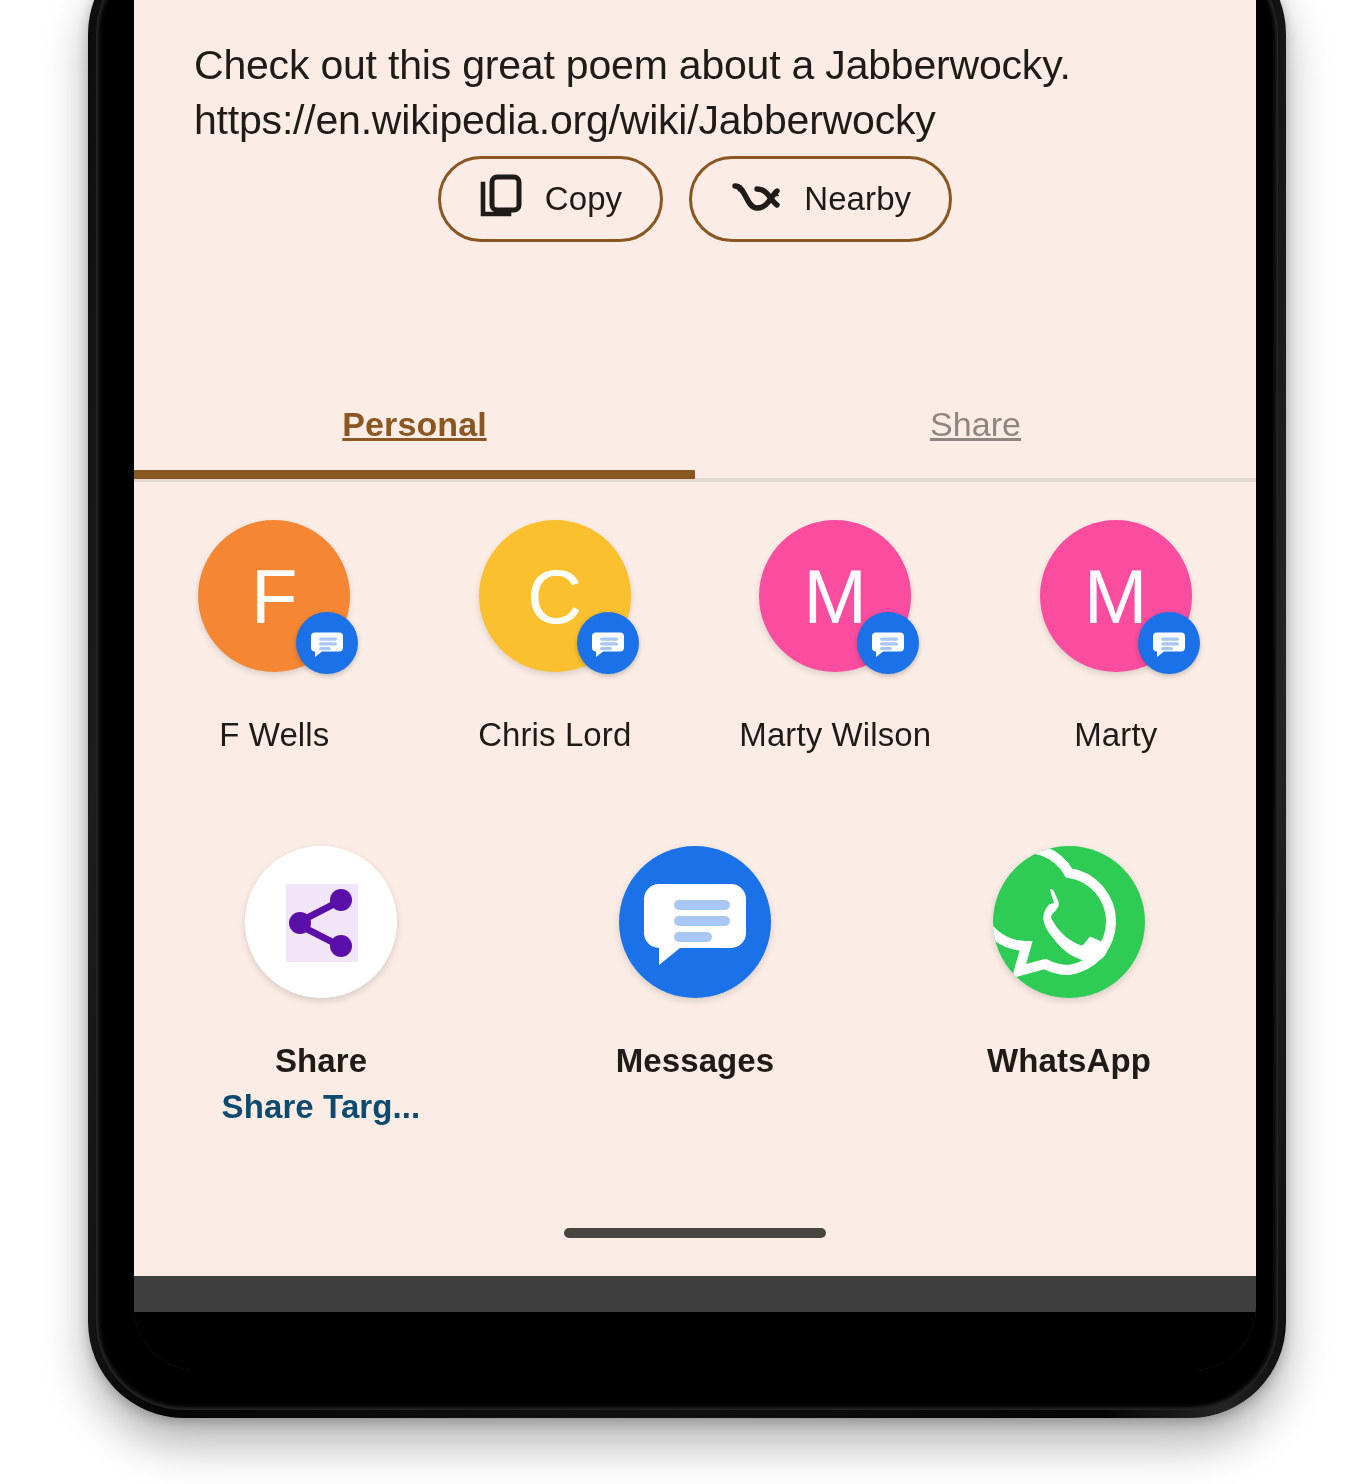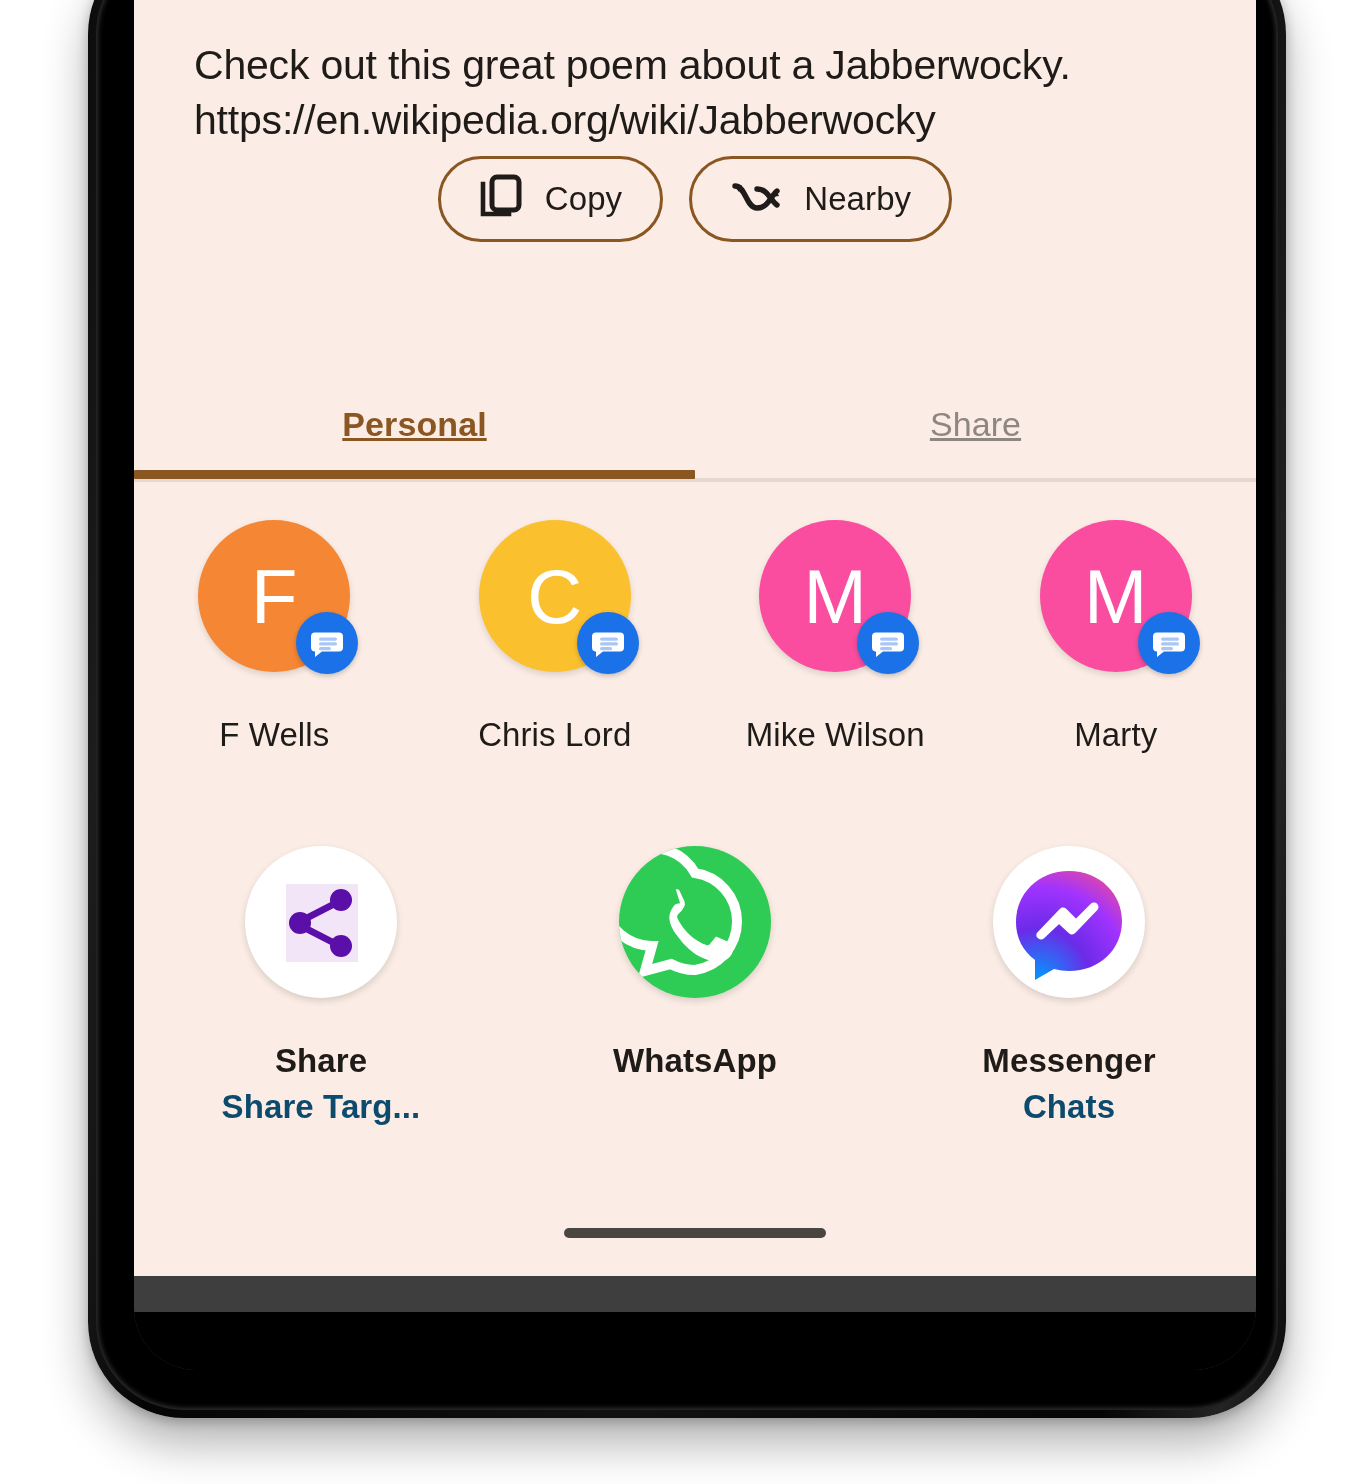--- a/index.html
+++ b/index.html
@@ -329,21 +329,21 @@
               <div class="avatar" style="background:#FA4DA0">M</div>
               <div class="badge">
                 <svg width="34" height="34" viewBox="0 0 34 34">
                   <path d="M5 6.5 h24 a4 4 0 0 1 4 4 v11 a4 4 0 0 1 -4 4 h-17 l-7 5.5 v-5.5 a4 4 0 0 1 -4 -4 v-11 a4 4 0 0 1 4 -4 z" fill="#ffffff"></path>
                   <rect x="9" y="11.5" width="18" height="3.2" rx="1.6" fill="#A8C7F7"></rect>
                   <rect x="9" y="16.3" width="18" height="3.2" rx="1.6" fill="#A8C7F7"></rect>
                   <rect x="9" y="21.1" width="12" height="3.2" rx="1.6" fill="#A8C7F7"></rect>
                 </svg>
               </div>
             </div>
-            <div class="target-label">Mike Wilson</div>
+            <div class="target-label">Marty Wilson</div>
           </div>
 
           <div class="target">
             <div class="target-icon-wrap">
               <div class="avatar" style="background:#FA4DA0">M</div>
               <div class="badge">
                 <svg width="34" height="34" viewBox="0 0 34 34">
                   <path d="M5 6.5 h24 a4 4 0 0 1 4 4 v11 a4 4 0 0 1 -4 4 h-17 l-7 5.5 v-5.5 a4 4 0 0 1 -4 -4 v-11 a4 4 0 0 1 4 -4 z" fill="#ffffff"></path>
                   <rect x="9" y="11.5" width="18" height="3.2" rx="1.6" fill="#A8C7F7"></rect>
                   <rect x="9" y="16.3" width="18" height="3.2" rx="1.6" fill="#A8C7F7"></rect>
@@ -372,54 +372,48 @@
                     <line x1="58" y1="74" x2="93" y2="56"></line>
                     <line x1="58" y1="81" x2="93" y2="99"></line>
                   </g>
                 </svg>
               </div>
             </div>
             <div class="target-label">Share</div>
             <div class="target-sublabel">Share Targ...</div>
           </div>
 
+          <div class="target">
+            <div class="target-icon-wrap">
+              <div class="app-icon" style="background:#1B72E8">
+                <svg width="152" height="152" viewBox="0 0 152 152">
+                  <path d="M40 38 h72 a15 15 0 0 1 15 15 v34 a15 15 0 0 1 -15 15 h-51 l-21 17 v-17 a15 15 0 0 1 -15 -15 v-34 a15 15 0 0 1 15 -15 z" fill="#ffffff"></path>
+                  <rect x="55" y="54" width="56" height="10" rx="5" fill="#A8C7F7"></rect>
+                  <rect x="55" y="70" width="56" height="10" rx="5" fill="#A8C7F7"></rect>
+                  <rect x="55" y="86" width="38" height="10" rx="5" fill="#A8C7F7"></rect>
+                </svg>
+              </div>
+            </div>
+            <div class="target-label">Messages</div>
+            <div class="target-sublabel"></div>
+          </div>
 
           <div class="target">
             <div class="target-icon-wrap">
               <div class="app-icon" style="background:#2ECC55">
                 <svg width="152" height="152" viewBox="0 0 152 152">
                   <path d="M76 27 a49 49 0 1 0 -43 73 l-7 25 26 -7 a49 49 0 0 0 24 6 a49 49 0 0 0 0 -97 z" fill="none" stroke="#ffffff" stroke-width="10"></path>
                   <path d="M62 58 c-3 0 -6 1 -8 4 c-2 3 -5 8 -4 15 c1 8 7 16 8 17 c2 2 13 20 32 27 c12 5 15 4 18 4 c4 -1 11 -5 13 -10 c2 -5 2 -9 1 -10 c-1 -1 -2 -2 -5 -3 l-11 -5 c-2 -1 -4 -2 -5 1 l-5 6 c-1 2 -3 2 -5 1 c-3 -1 -11 -4 -20 -13 c-7 -7 -11 -15 -12 -17 c-1 -2 0 -4 1 -5 l4 -4 c1 -2 2 -3 3 -5 c1 -2 0 -3 0 -5 l-5 -11 c-1 -3 -3 -3 -5 -3 z" fill="#ffffff" transform="translate(-4,-6) scale(0.88) translate(12,14)"></path>
                 </svg>
               </div>
             </div>
             <div class="target-label">WhatsApp</div>
             <div class="target-sublabel"></div>
           </div>
 
-          <div class="target">
-            <div class="target-icon-wrap">
-              <div class="app-icon" style="background:#ffffff">
-                <svg width="152" height="152" viewBox="0 0 152 152">
-                  <defs>
-                    <radialGradient id="msgr" cx="22%" cy="100%" r="125%">
-                      <stop offset="0%" stop-color="#0099FF"></stop>
-                      <stop offset="38%" stop-color="#6B2BE8"></stop>
-                      <stop offset="68%" stop-color="#A033FF"></stop>
-                      <stop offset="100%" stop-color="#FF5280"></stop>
-                    </radialGradient>
-                  </defs>
-                  <path d="M76 25 C45 25 23 48 23 76 C23 92 30 105 42 114 l0 20 19 -11 C66 124 71 125 76 125 C107 125 129 103 129 75 C129 48 107 25 76 25 z" fill="url(#msgr)"></path>
-                  <path d="M48 89 L70 66 L83 79 L101 61 L79 84 L66 72 Z" fill="#ffffff" stroke="#ffffff" stroke-width="9" stroke-linejoin="round" stroke-linecap="round"></path>
-                </svg>
-              </div>
-            </div>
-            <div class="target-label">Messenger</div>
-            <div class="target-sublabel">Chats</div>
-          </div>
 
         </div>
 
         <div id="gesture-bar"></div>
       </div>
 
       <div id="nav-strip"></div>
     </div>
 
   </div>

